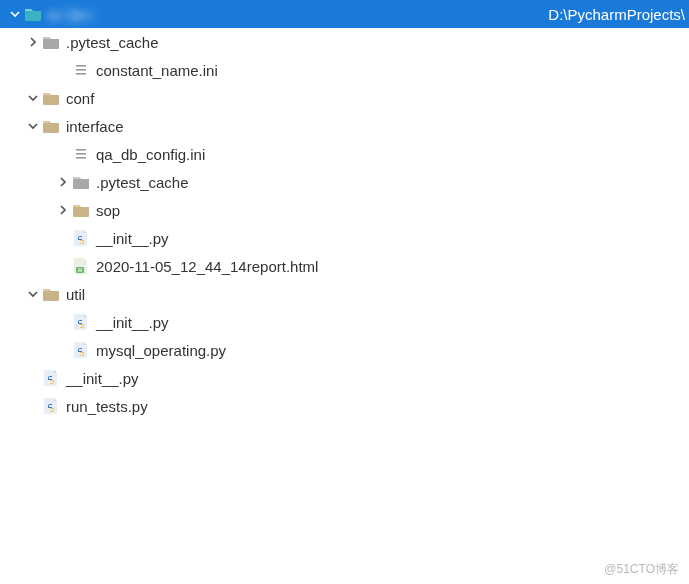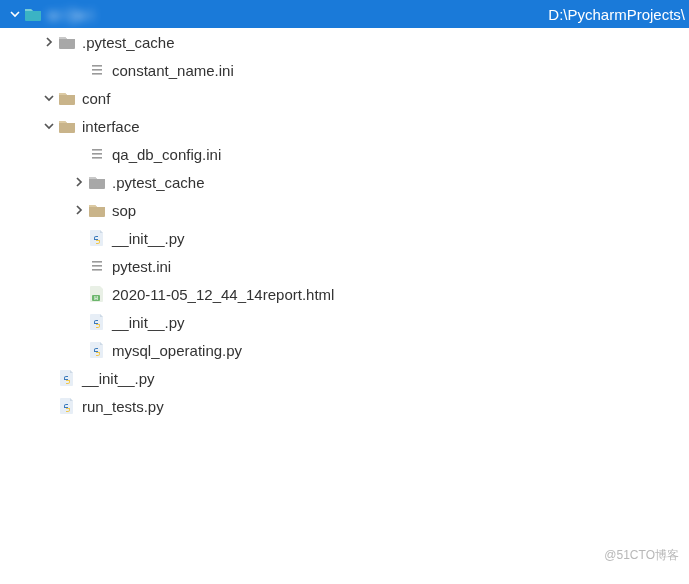--- a/index.html
+++ b/index.html
@@ -19,21 +19,21 @@
     height: 28px;
     background: #1a7ad9;
     color: #fff;
     padding-left: 6px;
     white-space: nowrap;
     overflow: hidden;
   }
   .row {
     display: flex; align-items: center;
     height: 28px;
-    padding-left: 18px;
+    padding-left: 2px;
   }
   .indent { display: inline-block; height: 1px; flex-shrink: 0; }
   .chev {
     width: 18px; height: 18px;
     display: inline-flex; align-items: center; justify-content: center;
     flex-shrink: 0;
     color: #555;
     cursor: pointer;
   }
   .header-row .chev { color: #fff; }
@@ -41,21 +41,21 @@
   .icon {
     width: 18px; height: 18px;
     display: inline-flex; align-items: center; justify-content: center;
     flex-shrink: 0;
     margin-right: 6px;
   }
   .label { white-space: nowrap; }
   .blur { filter: blur(4px); opacity: .9; }
   .header-path { margin-left: auto; padding-right: 4px; }
   .watermark {
-    position: absolute; right: 10px; bottom: 20px;
+    position: absolute; right: 10px; bottom: 6px;
     font-size: 12px; color: #b8b8b8;
   }
   svg { display: block; }
 </style>
 </head>
 <body>
 
 <div class="tree">
 
   <div class="header-row">
@@ -184,41 +184,44 @@
             <path fill="#3b7abb" d="M5 8c0-1.2 1-2 2.2-2H9v1H7.2C6.5 7 6 7.4 6 8v1h3v1H5V8z"></path>
             <path fill="#f0c84e" d="M11 12c0 1.2-1 2-2.2 2H7v-1h1.8c.7 0 1.2-.4 1.2-1v-1H7v-1h4v2z"></path>
           </svg>
         </span>
         <span class="label">__init__.py</span>
       </div>
       <div class="row">
         <span class="indent" style="width: 52px;"></span>
         <span class="chev-spacer"></span>
         <span class="icon">
-          <svg width="14" height="16" viewBox="0 0 14 16">
-            <rect x="2" y="3" width="10" height="1.6" fill="#9a9a9a"></rect>
-            <rect x="2" y="7" width="10" height="1.6" fill="#9a9a9a"></rect>
-            <rect x="2" y="11" width="10" height="1.6" fill="#9a9a9a"></rect>
-          </svg>
-        </span>
-        <span class="label">pytest.ini</span>
-      </div>
-      <div class="row">
-        <span class="indent" style="width: 52px;"></span>
-        <span class="chev-spacer"></span>
-        <span class="icon">
           <svg width="16" height="16" viewBox="0 0 16 16">
             <path fill="#e9f0e6" d="M2 0h9l3 3v12a1 1 0 0 1-1 1H2a1 1 0 0 1-1-1V1a1 1 0 0 1 1-1z"></path>
             <rect x="3" y="9" width="8" height="6" rx="1" fill="#6cb66d"></rect>
             <text x="7" y="13.6" font-size="5" text-anchor="middle" fill="#fff" font-family="Arial" font-weight="bold">H</text>
           </svg>
         </span>
         <span class="label">2020-11-05_12_44_14report.html</span>
       </div>
       <div class="row">
+        <span class="indent" style="width: 22px;"></span>
+        <span class="chev">
+          <svg width="10" height="10" viewBox="0 0 10 10">
+            <path d="M1 3l4 4 4-4" fill="none" stroke="currentColor" stroke-width="1.7"></path>
+          </svg>
+        </span>
+        <span class="icon">
+          <svg width="16" height="14" viewBox="0 0 16 14">
+            <path fill="#c9b48a" d="M0 2h6l2 2h8v9a1 1 0 0 1-1 1H1a1 1 0 0 1-1-1V2z"></path>
+            <path fill="#dccaa3" d="M0 2h6l2 2H0z"></path>
+          </svg>
+        </span>
+        <span class="label">util</span>
+      </div>
+      <div class="row">
         <span class="indent" style="width: 52px;"></span>
         <span class="chev-spacer"></span>
         <span class="icon">
           <svg width="16" height="16" viewBox="0 0 16 16">
             <path fill="#e7eef6" d="M2 0h9l3 3v12a1 1 0 0 1-1 1H2a1 1 0 0 1-1-1V1a1 1 0 0 1 1-1z"></path>
             <path fill="#cdd9e6" d="M11 0l3 3h-3z"></path>
             <path fill="#3b7abb" d="M5 8c0-1.2 1-2 2.2-2H9v1H7.2C6.5 7 6 7.4 6 8v1h3v1H5V8z"></path>
             <path fill="#f0c84e" d="M11 12c0 1.2-1 2-2.2 2H7v-1h1.8c.7 0 1.2-.4 1.2-1v-1H7v-1h4v2z"></path>
           </svg>
         </span>

